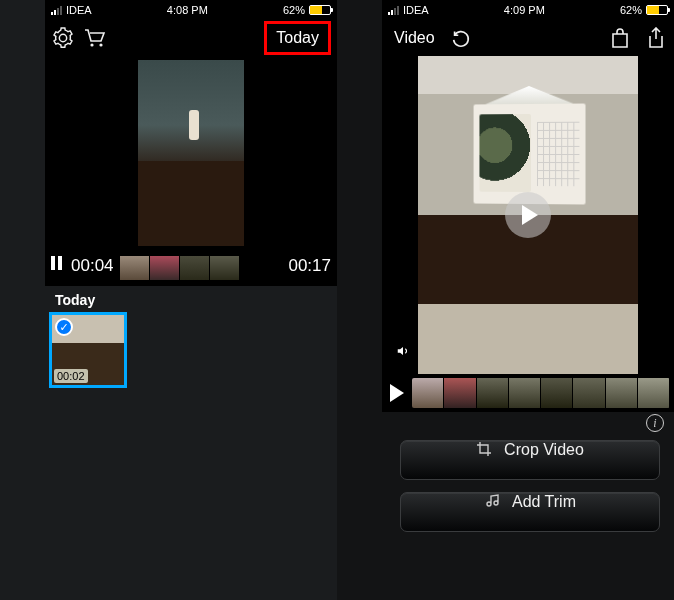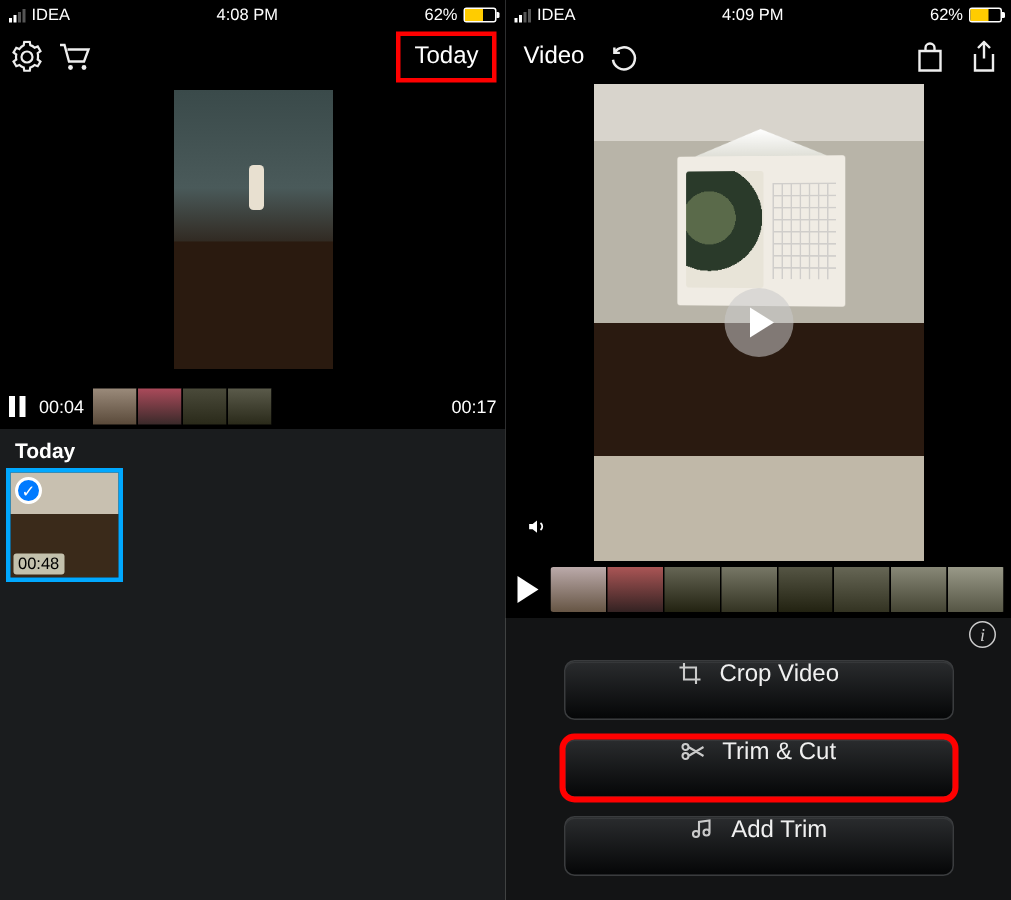--- a/index.html
+++ b/index.html
@@ -15,20 +15,21 @@
     width: 674px;
     height: 600px;
   }
   .pane {
     width: 337px;
     height: 600px;
     background: #1a1c1e;
     position: relative;
     color: #fff;
     overflow: hidden;
+    padding-left: 45px;
   }
   .pane.right { background: #131415; }
 
   
   .status-bar {
     height: 20px;
     background: #000;
     display: flex;
     justify-content: space-between;
     align-items: center;
@@ -87,25 +88,24 @@
     background: linear-gradient(180deg, #3a4a4a 0%, #4a5a5a 35%, #2a1c12 60%, #1a1008 100%);
     position: relative;
   }
   .vfl-table { position:absolute; bottom:0; left:0; right:0; height:85px; background:#2a1a0f;}
   .vfl-lamp { position:absolute; left:48%; top:50px; width:10px; height:30px; background:#e8e0d0; border-radius:3px;}
 
   
   .scrubber {
     height: 30px;
     display: flex;
-    align-items: center;
     padding: 0 6px;
     gap: 6px;
     background: #000;
-    font-size: 12px;
+    font-size: 17px;
   }
   .scrubber-pause {
     width: 14px; height: 14px; display: flex; gap: 3px;
   }
   .scrubber-pause span { width: 4px; background: #fff; }
   .timeline-thumbs {
     display: flex;
     height: 24px;
     flex: 0 0 auto;
   }
@@ -318,21 +318,21 @@
           <div class="t"></div>
       </div>
       <span style="margin-left:auto">00:17</span>
     </div>
 
     <div class="section-header">Today</div>
 
     <div class="grid">
       <div class="thumb">
         <div class="check">✓</div>
-        <div class="dur">00:48</div>
+        <div class="dur">00:02</div>
       </div>
     </div>
   </div>
 
   <div class="pane right">
 
     <div class="status-bar">
       <div class="status-left">
         <div class="signal-bars">
           <span></span>
@@ -407,28 +407,20 @@
 
       <div class="action-btn" style="margin-top:18px">
         <span class="ai">
           <svg width="16" height="16" viewBox="0 0 16 16">
               <path fill="none" stroke="#ddd" stroke-width="1.4" d="M4 1v11h11M1 4h11v11"></path>
             </svg>
         </span>
         <span>Crop Video</span>
       </div>
 
-      <div class="action-btn hl">
-        <span class="ai">
-          <svg width="16" height="16" viewBox="0 0 16 16">
-              <path fill="none" stroke="#ddd" stroke-width="1.4" d="M5 5a2 2 0 11-4 0 2 2 0 014 0zm0 6a2 2 0 11-4 0 2 2 0 014 0zM5 5l10 6M5 11l10-6"></path>
-            </svg>
-        </span>
-        <span>Trim &amp; Cut</span>
-      </div>
 
       <div class="action-btn">
         <span class="ai">
           <svg width="16" height="16" viewBox="0 0 16 16">
               <path fill="none" stroke="#ddd" stroke-width="1.4" d="M5 13a2 2 0 100-4 2 2 0 000 4zm7-1a2 2 0 100-4 2 2 0 000 4zM7 11V3l7-1v8"></path>
             </svg>
         </span>
         <span>Add Trim</span>
       </div>
     </div>

